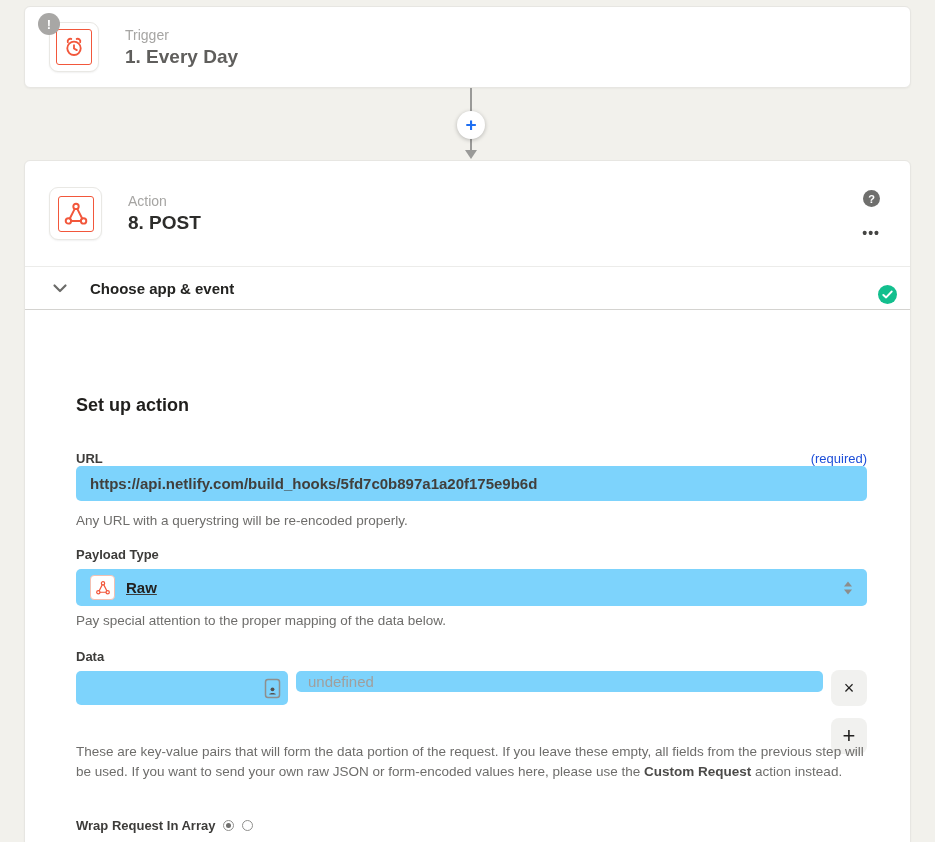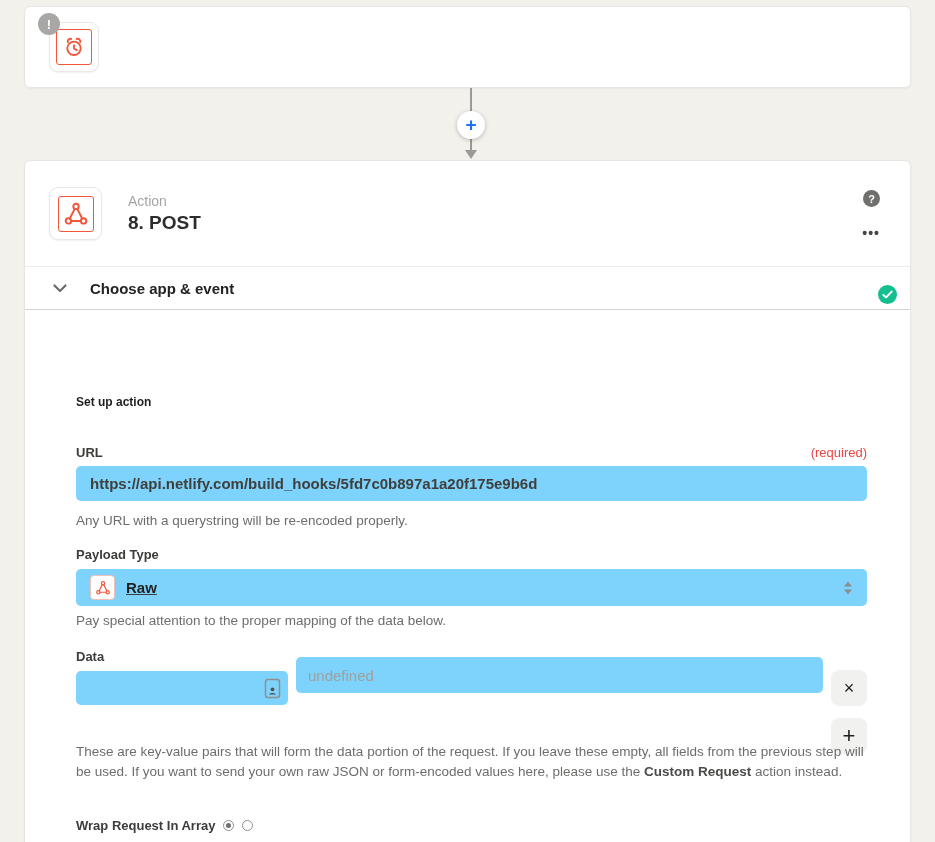--- a/index.html
+++ b/index.html
@@ -68,28 +68,28 @@
     display:flex; align-items:center; padding:0 24px; cursor:pointer; position:relative;
   }
   .chevron { margin-left:3px; color:#6b6b69; display:flex; }
   .choose-label { margin-left:22px; font-size:15px; font-weight:bold; color:#232321; }
   .check-badge {
     position:absolute; right:13px; top:18px; width:19px; height:19px; border-radius:50%;
     background:#13bf8e; display:flex; align-items:center; justify-content:center;
   }
   
   .setup { position:relative; }
-  .setup-heading { position:absolute; left:51px; top:85px; font-size:12px; font-weight:bold; color:#201f1d; }
+  .setup-heading { position:absolute; left:51px; top:85px; font-size:18px; font-weight:bold; color:#201f1d; }
   .field-label { font-size:13px; font-weight:bold; color:#3d3c3a; }
   .label-row { position:absolute; left:51px; width:791px; display:flex; justify-content:space-between; align-items:center; }
-  .required { font-size:13px; color:#ef4444; font-weight:normal; }
+  .required { font-size:13px; color:#1d4ed8; font-weight:normal; }
   .text-input, .select-box {
     background:#7dd3fc; border:none; border-radius:5px; font-family:"Liberation Sans", sans-serif;
   }
-  .url-row { top:135px;gap:40px; }
+  .url-row { top:141px;gap:40px; }
   .url-input {
     position:absolute; left:51px; top:156px; width:791px; height:35px;
     padding:0 14px; font-size:15px; font-weight:600; color:#413f3c;
   }
   .helper { position:absolute; left:51px; font-size:13.5px; color:#6e6d6b; }
   .url-help { top:203px; }
   .payload-label { position:absolute; left:51px; top:237px; }
   .select-box {
     position:absolute; left:51px; width:791px; height:37px; cursor:pointer;
     display:flex; align-items:center; padding:0 14px;
@@ -108,21 +108,21 @@
   .data-label { position:absolute; left:51px; top:339px; }
   .data-key-input {
     position:absolute; left:51px; top:361px; width:212px; height:34px;
     padding:0 34px 0 12px; font-size:15px; color:#413f3c;
   }
   .insert-field-btn {
     position:absolute; left:238px; top:368px; width:18px; height:21px; background:transparent;
     border:none; cursor:pointer; padding:0; display:flex; align-items:center; justify-content:center;
   }
   .data-value-input {
-    position:absolute; left:271px; top:347px; width:527px; height:36px;
+    position:absolute; left:271px; top:361px; width:527px; height:21px;
     padding:0 12px; font-size:15px; color:#413f3c;
   }
   .data-value-input::placeholder, .data-key-input::placeholder { color:#a09f9d; }
   .square-btn {
     position:absolute; left:806px; width:36px; height:36px; border-radius:8px;
     background:#f1f1ef; border:none; cursor:pointer; font-size:19px; color:#222120;
     display:flex; align-items:center; justify-content:center; padding:0;
   }
   .remove-row-btn { top:360px; font-size:18px; }
   .add-row-btn { top:408px; font-size:22px; font-weight:300; }
@@ -162,20 +162,24 @@
 <div class="card trigger-card">
   <div class="step-head">
     <div class="alert-badge">!</div>
     <div class="icon-box">
       <span class="inner-orange">
         <svg width="26" height="26">
             <use href="#ic-clock"></use>
           </svg>
       </span>
     </div>
+    <div class="step-texts">
+      <div class="kicker">Trigger</div>
+      <div class="step-title">1. Every Day</div>
+    </div>
   </div>
 </div>
 
 <div class="connector">
   <div class="conn-line"></div>
   <div class="conn-arrow"></div>
   <button class="add-step-btn">+</button>
 </div>
 
 <div class="card action-card">

